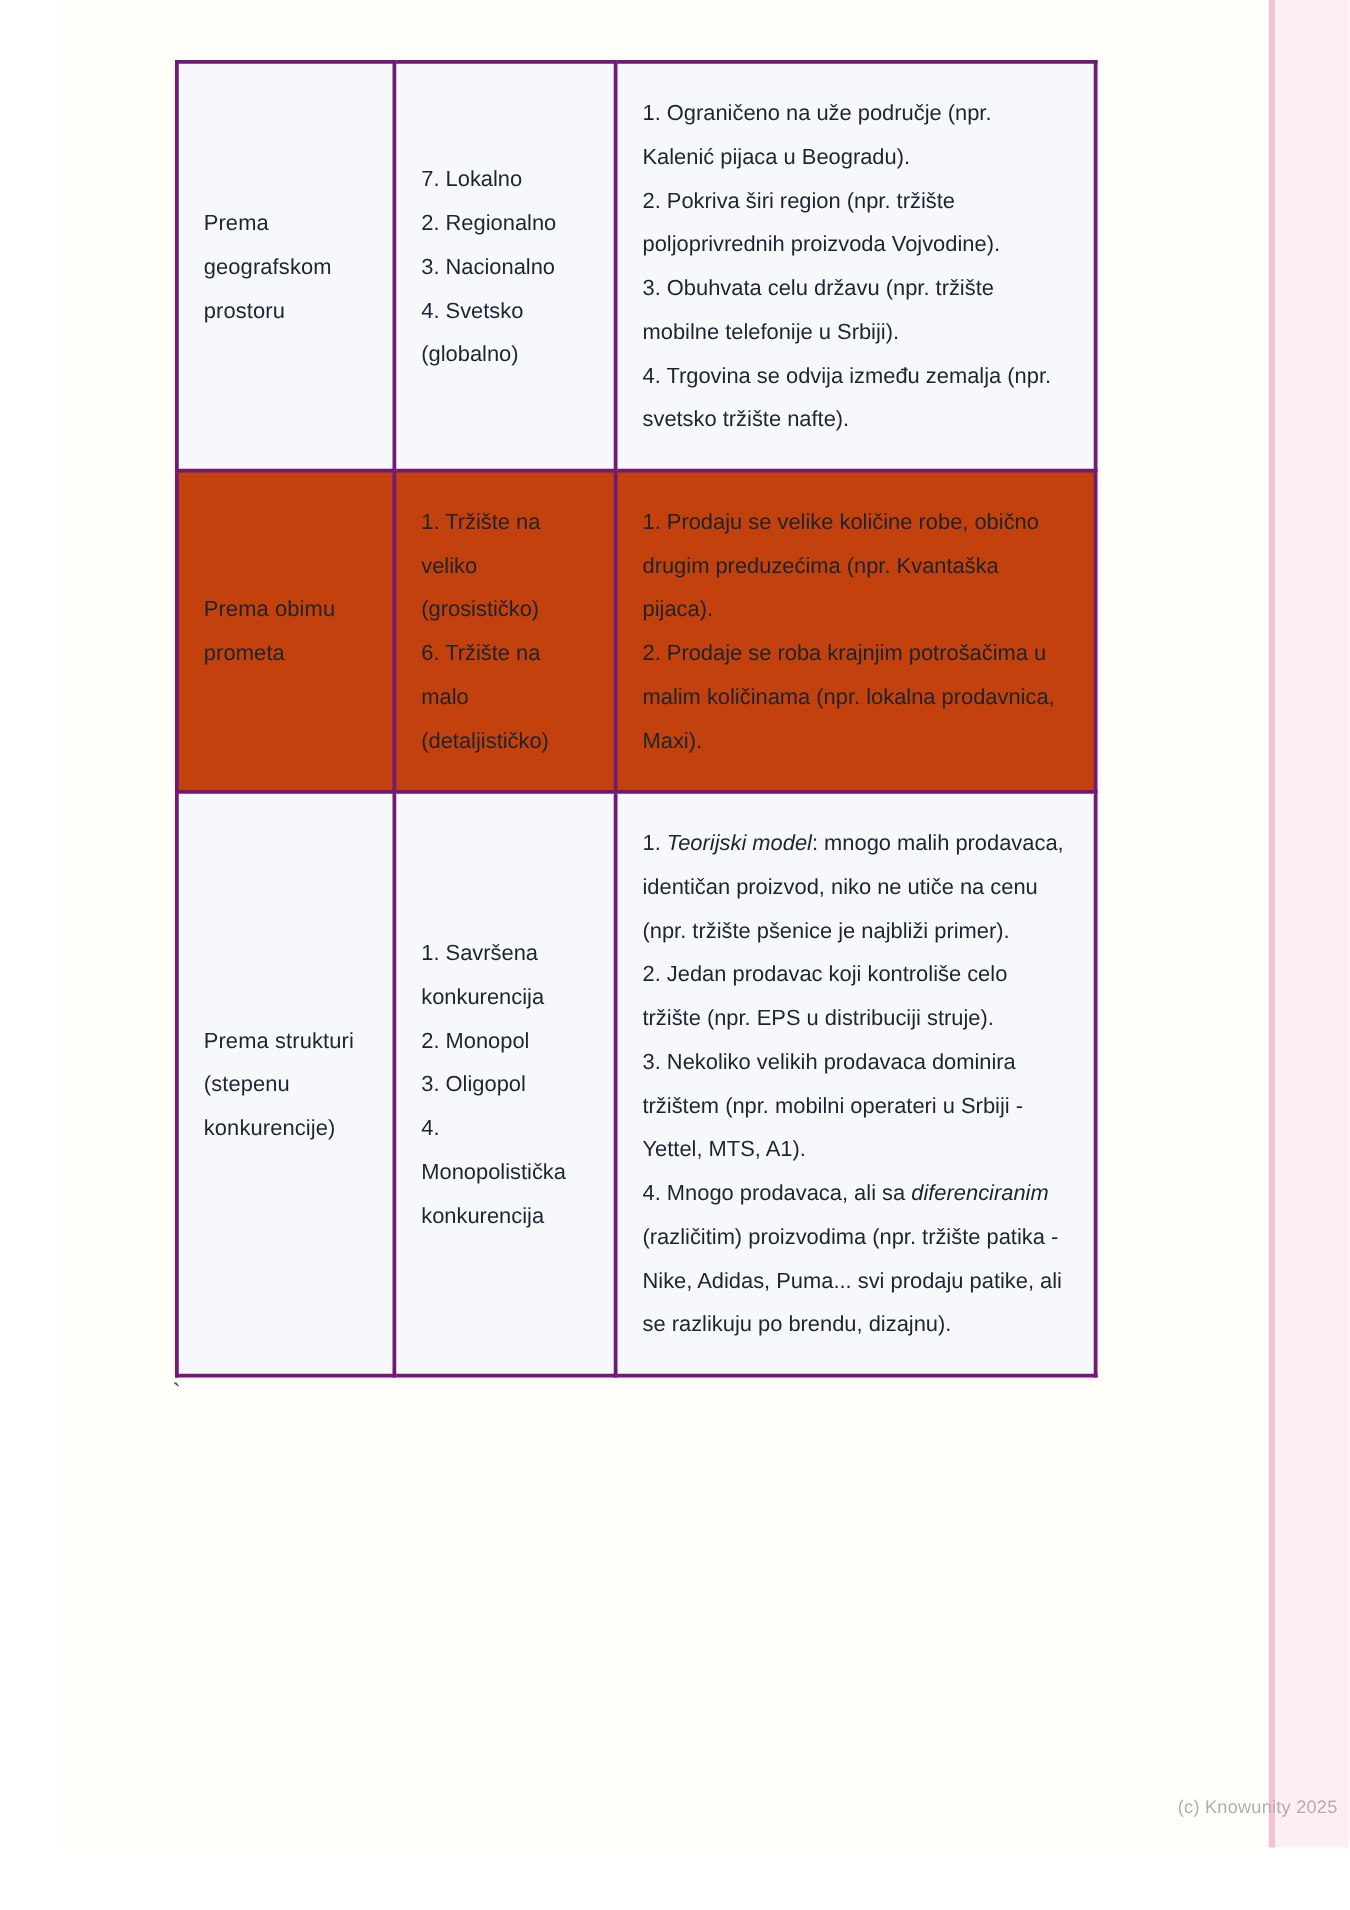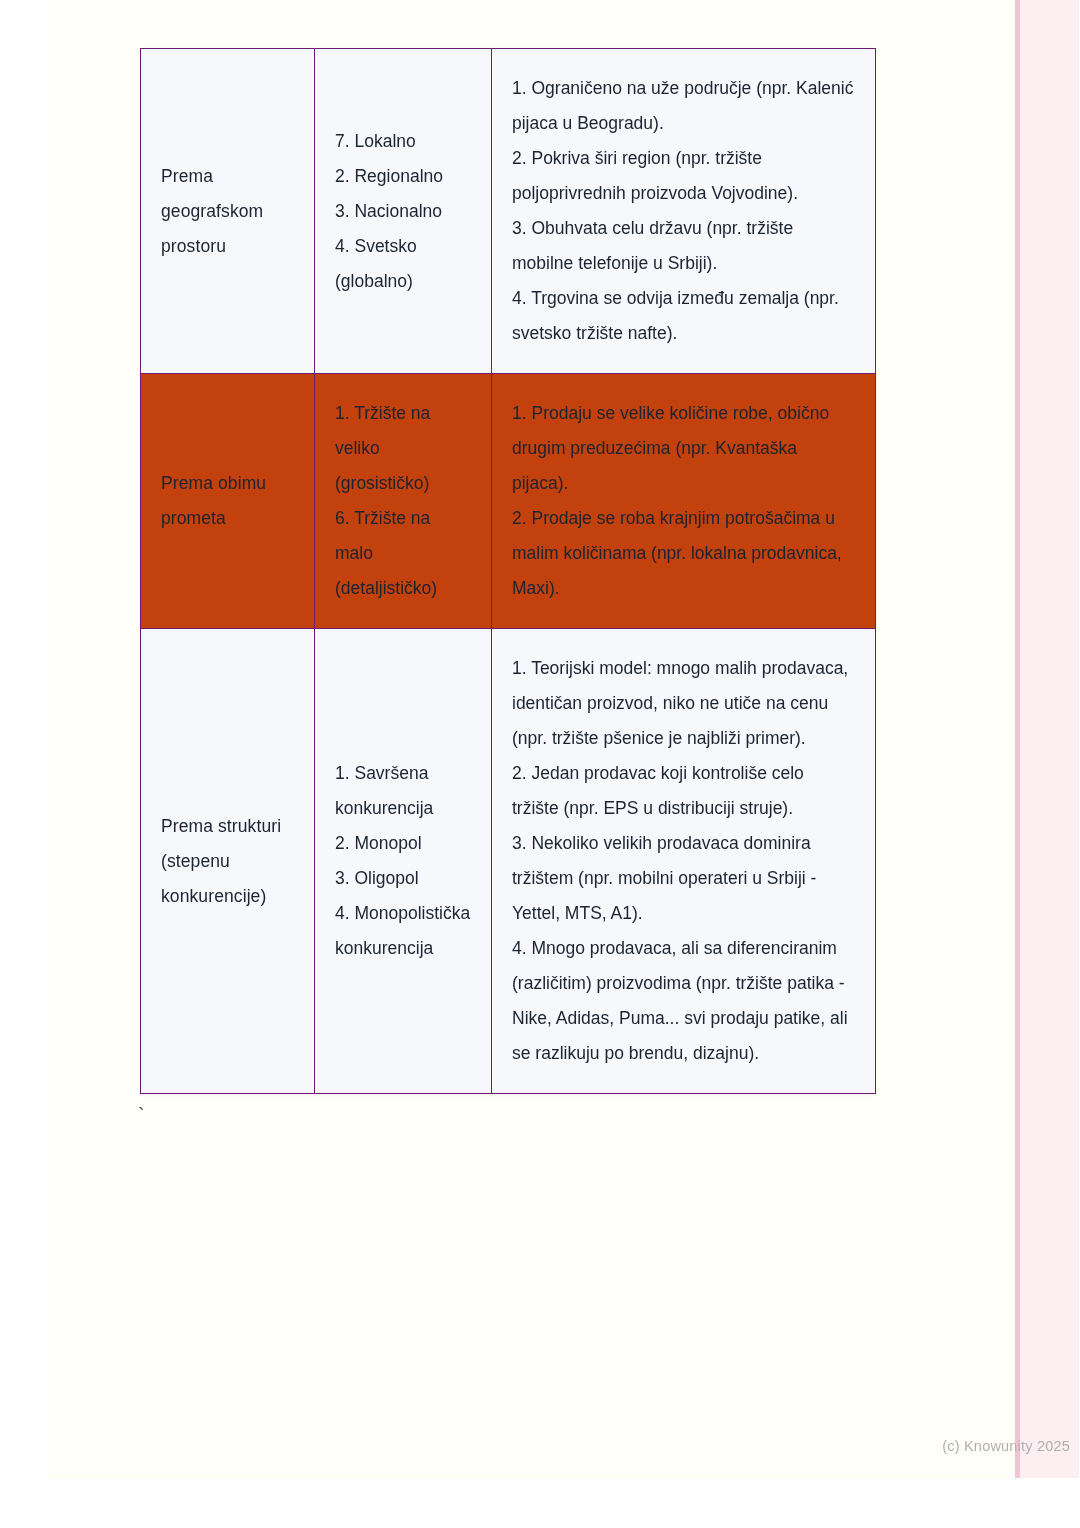--- a/index.html
+++ b/index.html
@@ -56,21 +56,21 @@
     width: 735px;
     table-layout: fixed;
     box-shadow: 0 1px 3px rgba(0,0,0,0.07);
     background: #ffffff;
   }
   table.info-table col.c1 { width: 174px; }
   table.info-table col.c2 { width: 177px; }
   table.info-table col.c3 { width: 384px; }
 
   table.info-table td {
-    border: 1px solid #701a75;
+    border: 3px solid #701a75;
     padding: 22px 20px 22px 20px;
     vertical-align: middle;
     font-size: 17.5px;
     line-height: 2.0;
     color: #1d2431;
     word-wrap: break-word;
     overflow-wrap: break-word;
   }
   table.info-table tr.row-tint td { background: #f6f8fb; }
   table.info-table tr.row-plain td { background: #c2410c; }
@@ -79,21 +79,21 @@
     font-weight: normal;
     color: #121722;
     letter-spacing: 0.1px;
   }
   td.list-cell { color: #2b3340; }
   td.desc-cell { color: #2b3340; }
 
   td.top-align { vertical-align: top; }
 
   .cell-line { display: block; }
-  .it { }
+  .it { font-style: italic; }
 
   
   #stray-mark {
     position: absolute;
     left: 91px;
     top: 1105px;
     font-size: 20px;
     color: #4a4a4a;
     font-family: "Liberation Sans", sans-serif;
     line-height: 1;

